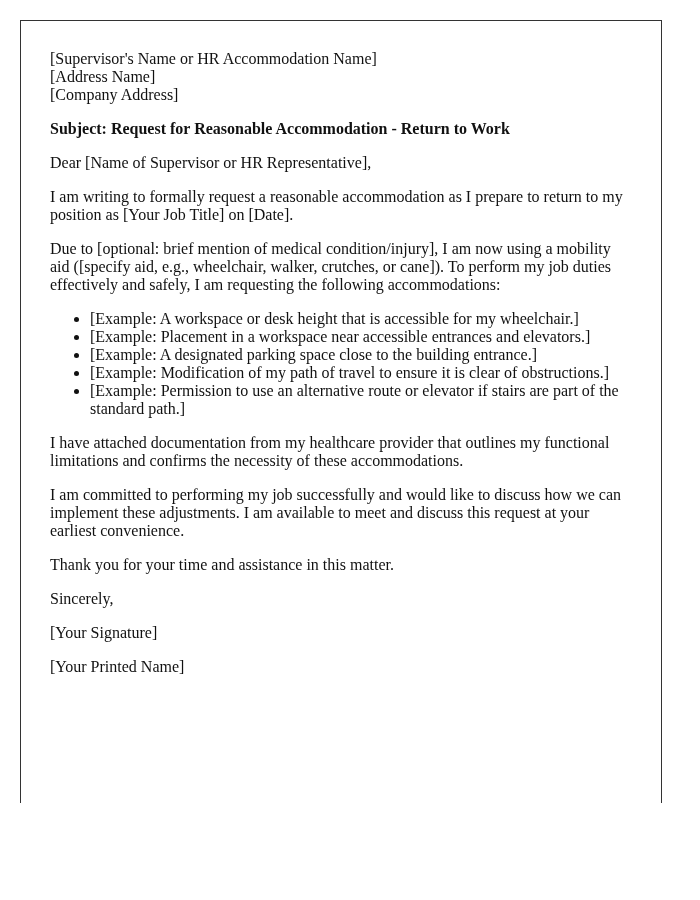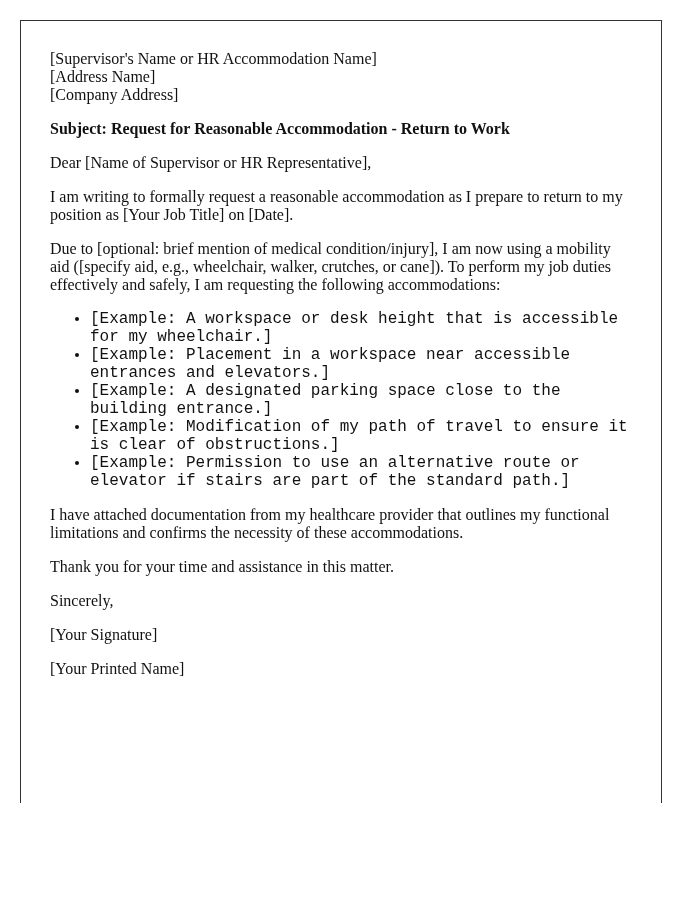--- a/index.html
+++ b/index.html
@@ -46,21 +46,20 @@
       font-weight: bold;
       margin: 0 0 16px 0;
     }
     p.para {
       margin: 0 12px 16px 0;
     }
     ul.accommodations {
       margin: 0 0 16px 0;
       padding-left: 40px;
       list-style-type: disc;
-      font-family: Liberation Mono, monospace;
     }
     ul.accommodations li {
       margin: 0;
       padding-left: 0;
     }
   </style>
 </head>
 <body>
 
 <div class="page-frame">
@@ -85,20 +84,21 @@
     <ul class="accommodations">
       <li>[Example: A workspace or desk height that is accessible for my wheelchair.]</li>
       <li>[Example: Placement in a workspace near accessible entrances and elevators.]</li>
       <li>[Example: A designated parking space close to the building entrance.]</li>
       <li>[Example: Modification of my path of travel to ensure it is clear of obstructions.]</li>
       <li>[Example: Permission to use an alternative route or elevator if stairs are part of the standard path.]</li>
     </ul>
 
     <p class="para">I have attached documentation from my healthcare provider that outlines my functional limitations and confirms the necessity of these accommodations.</p>
 
+    <p class="para">I am committed to performing my job successfully and would like to discuss how we can implement these adjustments. I am available to meet and discuss this request at your earliest convenience.</p>
 
     <p class="para">Thank you for your time and assistance in this matter.</p>
 
     <p class="para">Sincerely,</p>
 
     <p class="para">[Your Signature]</p>
 
     <p class="para">[Your Printed Name]</p>
 
   </div>

